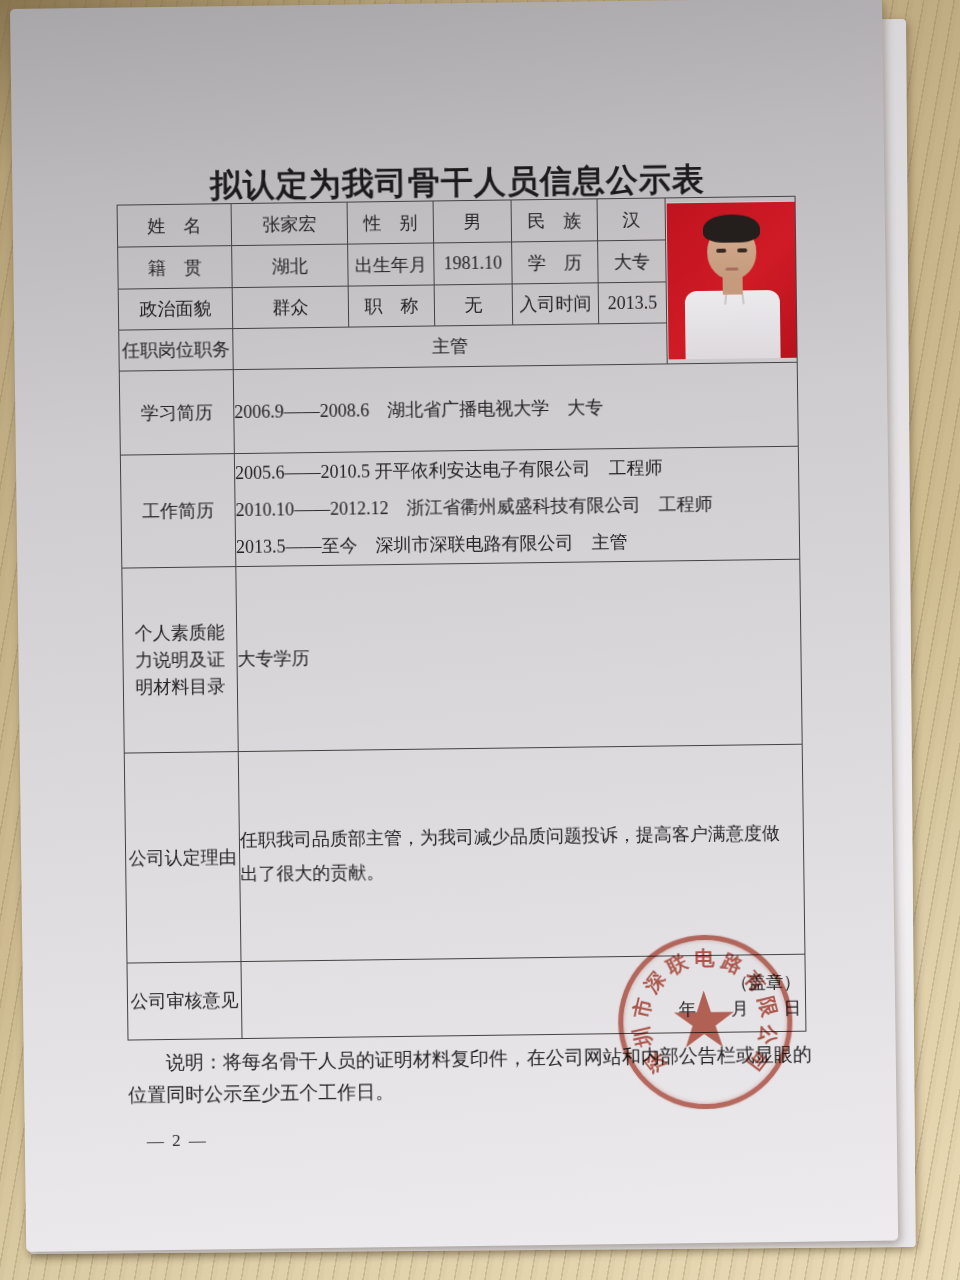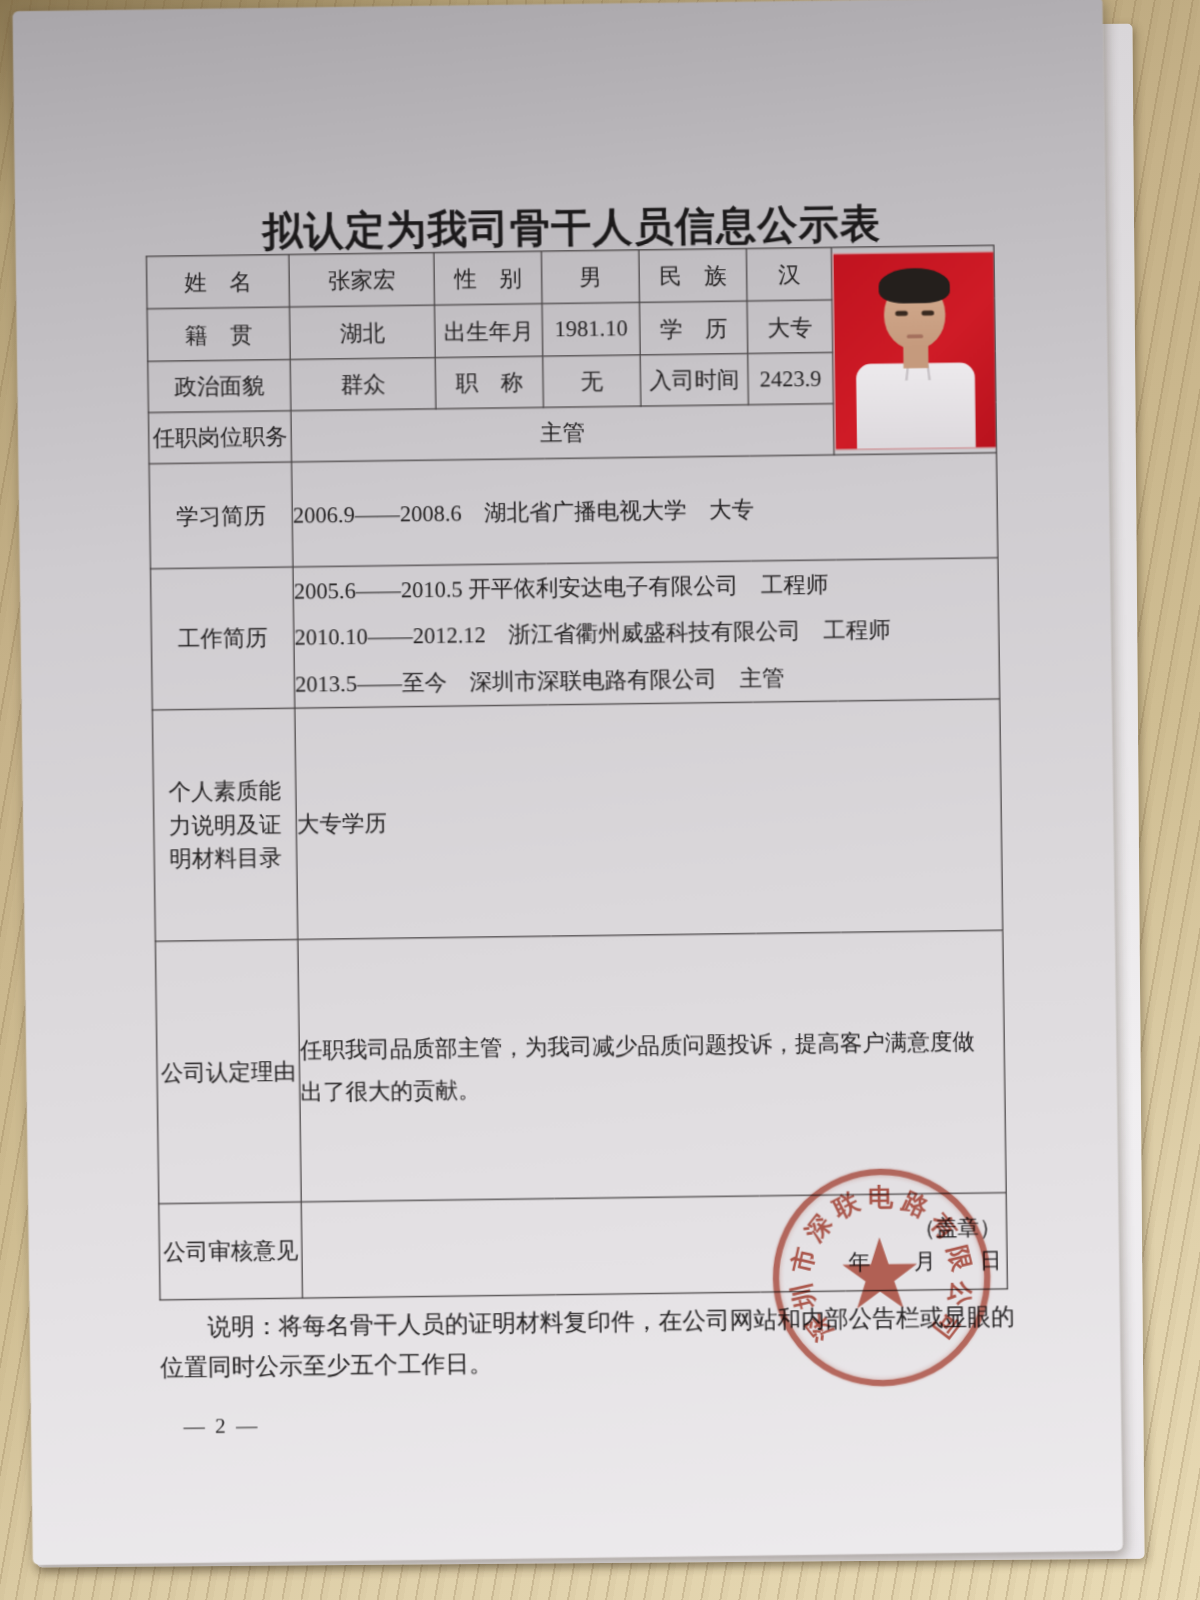--- a/index.html
+++ b/index.html
@@ -141,21 +141,21 @@
       <td class="val">1981.10</td>
       <td class="lab">学　历</td>
       <td class="val">大专</td>
     </tr>
     <tr style="height:41px">
       <td class="lab">政治面貌</td>
       <td class="val">群众</td>
       <td class="lab">职　称</td>
       <td class="val">无</td>
       <td class="lab">入司时间</td>
-      <td class="val">2423.9</td>
+      <td class="val">2013.5</td>
     </tr>
     <tr style="height:41px">
       <td class="lab">任职岗位职务</td>
       <td class="val" colspan="5">主管</td>
     </tr>
     <tr style="height:84px">
       <td class="lab">学习简历</td>
       <td class="content" colspan="6">
         <div class="study-line">2006.9——2008.6　湖北省广播电视大学　大专</div>
       </td>

